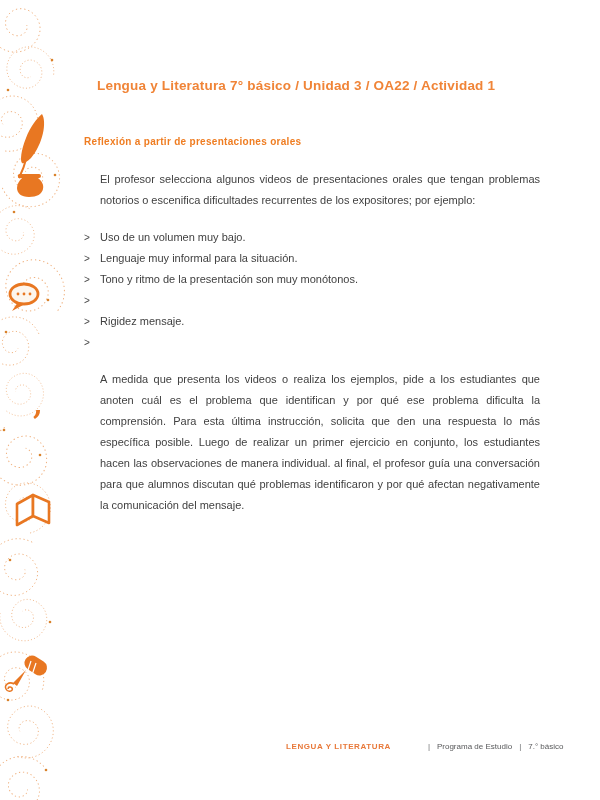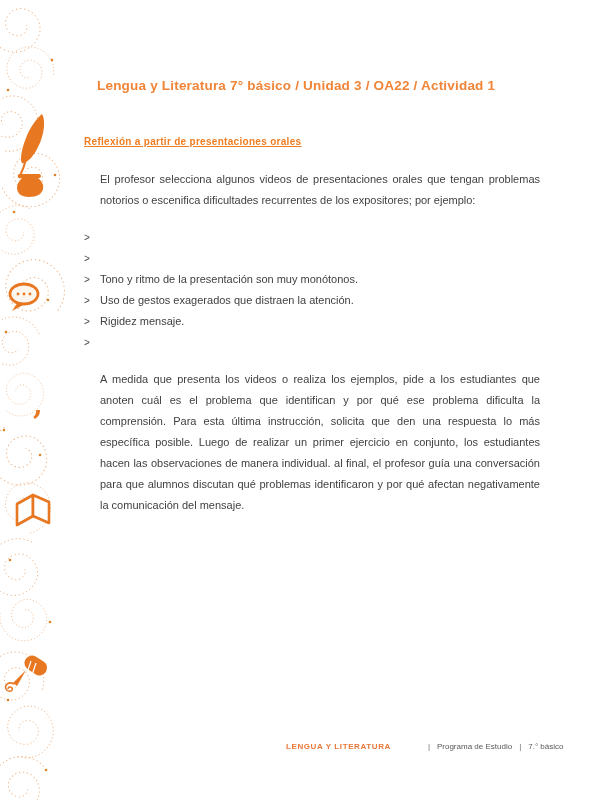--- a/index.html
+++ b/index.html
@@ -9,21 +9,20 @@
   }
   .sidebar{position:absolute;left:0;top:0;}
   .content{position:absolute;left:84px;top:78px;width:472px;color:#3f3f3f;}
   .breadcrumb{
     margin:0 0 12px 13px;font-size:13.5px;font-weight:bold;color:#f08437;
     letter-spacing:.2px;white-space:nowrap;
   }
   .subtitle{
     margin:43px 0 0 0;font-size:10px;font-weight:bold;color:#ef7d22;
     letter-spacing:.3px;
-    text-decoration:underline;
   }
   .intro,.bodytext{
     margin:16px;font-size:11px;line-height:21px;text-align:justify;color:#3f3f3f;
   }
   .intro{margin-top:22px;}
   .bullets{list-style:none;margin:2px 0 0 0;padding:0;}
   .bullets li{display:flex;line-height:21px;font-size:11px;color:#3f3f3f;}
   .bullets .marker{width:16px;flex:0 0 16px;font-size:10px;color:#4a4a4a;}
   .footer{
     position:absolute;left:258px;top:742px;display:flex;align-items:baseline;
@@ -107,31 +106,32 @@
     </g>
   </svg>
 
   <div class="content">
     <h1 class="breadcrumb">Lengua y Literatura 7° básico / Unidad 3 / OA22 / Actividad 1</h1>
     <h2 class="subtitle">Reflexión a partir de presentaciones orales</h2>
     <p class="intro">El profesor selecciona algunos videos de presentaciones orales que tengan problemas notorios o escenifica dificultades recurrentes de los expositores; por ejemplo:</p>
     <ul class="bullets">
       <li>
         <span class="marker">&gt;</span>
+        <span>Uso de un volumen muy bajo.</span>
       </li>
       <li>
         <span class="marker">&gt;</span>
+        <span>Lenguaje muy informal para la situación.</span>
       </li>
       <li>
         <span class="marker">&gt;</span>
         <span>Tono y ritmo de la presentación son muy monótonos.</span>
       </li>
       <li>
         <span class="marker">&gt;</span>
-        <span>Uso de gestos exagerados que distraen la atención.</span>
       </li>
       <li>
         <span class="marker">&gt;</span>
         <span>Rigidez mensaje.</span>
       </li>
       <li>
         <span class="marker">&gt;</span>
       </li>
     </ul>
     <p class="bodytext">A medida que presenta los videos o realiza los ejemplos, pide a los estudiantes que anoten cuál es el problema que identifican y por qué ese problema dificulta la comprensión. Para esta última instrucción, solicita que den una respuesta lo más específica posible. Luego de realizar un primer ejercicio en conjunto, los estudiantes hacen las observaciones de manera individual. al final, el profesor guía una conversación para que alumnos discutan qué problemas identificaron y por qué afectan negativamente la comunicación del mensaje.</p>

